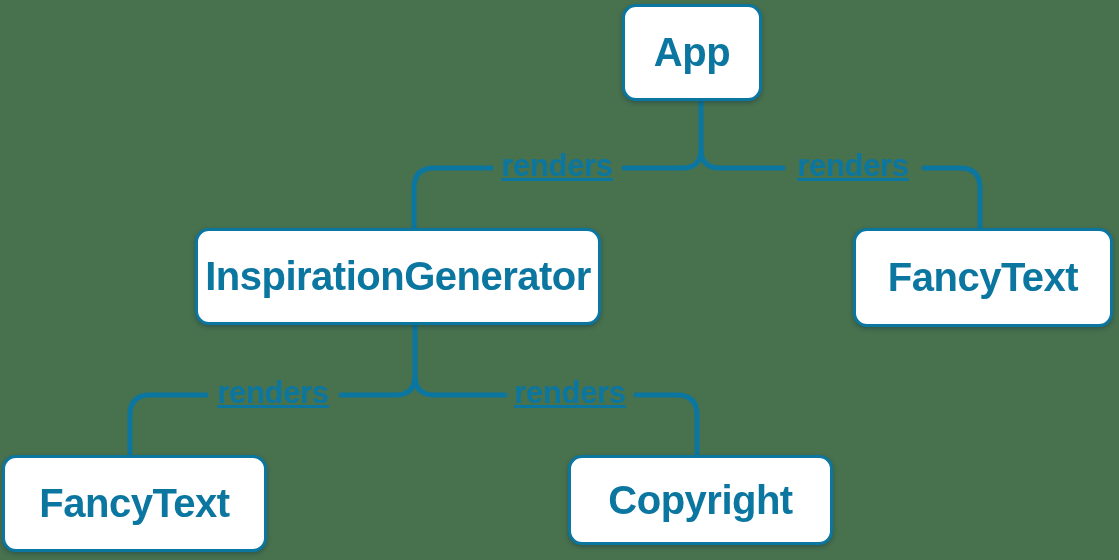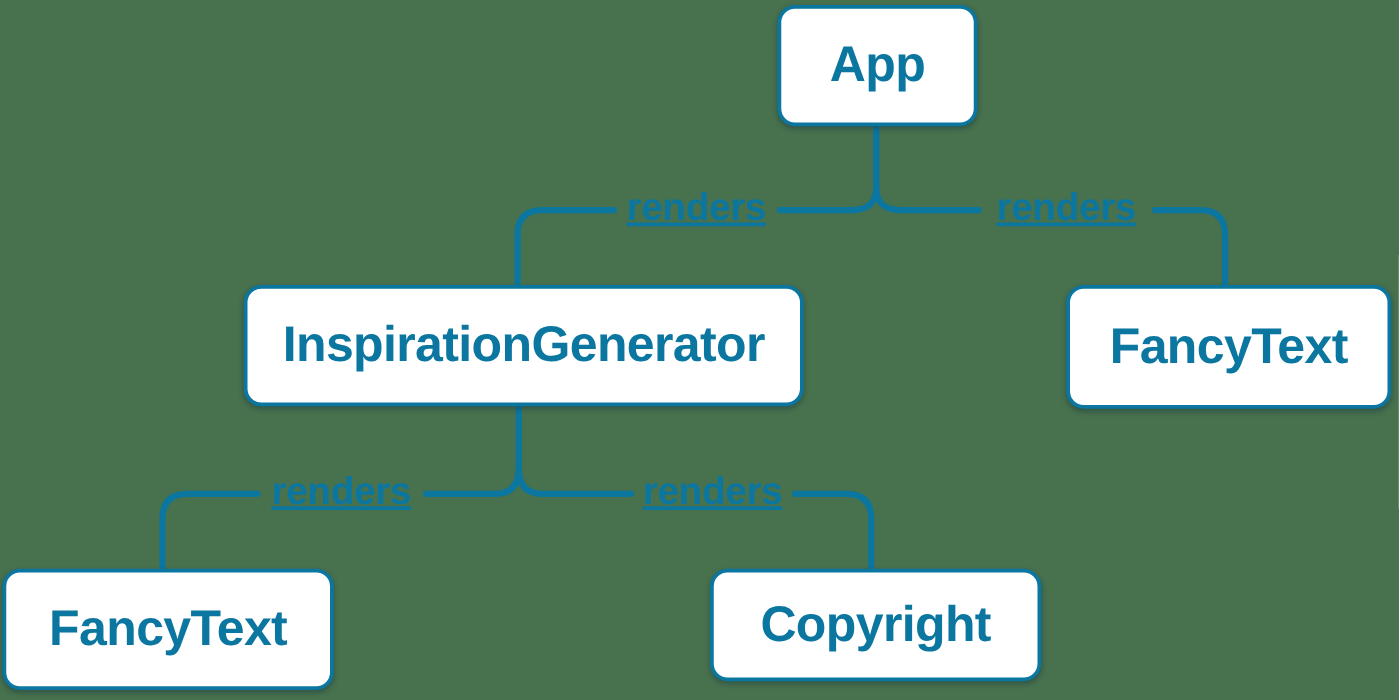--- a/index.html
+++ b/index.html
@@ -34,22 +34,22 @@
     background: var(--node-fill, #ffffff);
     border: 3.5px solid var(--accent, #0b76a0);
     border-radius: 14px;
     color: var(--accent, #0b76a0);
     font-size: 40px;
     font-weight: 600;
     letter-spacing: -0.5px;
     box-shadow: 0 2px 4px rgba(8, 40, 60, 0.35);
     white-space: nowrap;
   }
-  .node-app                  { left: 622px; top: 4px;   width: 160px; height: 97px; }
-  .node-inspiration          { left: 195px; top: 228px; width: 448px; height: 97px; }
+  .node-app                  { left: 622px; top: 4px;   width: 140px; height: 97px; }
+  .node-inspiration          { left: 195px; top: 228px; width: 406px; height: 97px; }
   .node-fancytext-right      { left: 853px; top: 228px; width: 260px; height: 99px; }
   .node-fancytext-left       { left: 2px;   top: 455px; width: 265px; height: 97px; }
   .node-copyright            { left: 568px; top: 455px; width: 265px; height: 90px; }
   .edge-label {
     position: absolute;
     transform: translate(-50%, -50%);
     color: var(--accent, #0b76a0);
     font-size: 31px;
     font-weight: 700;
     letter-spacing: -0.3px;

